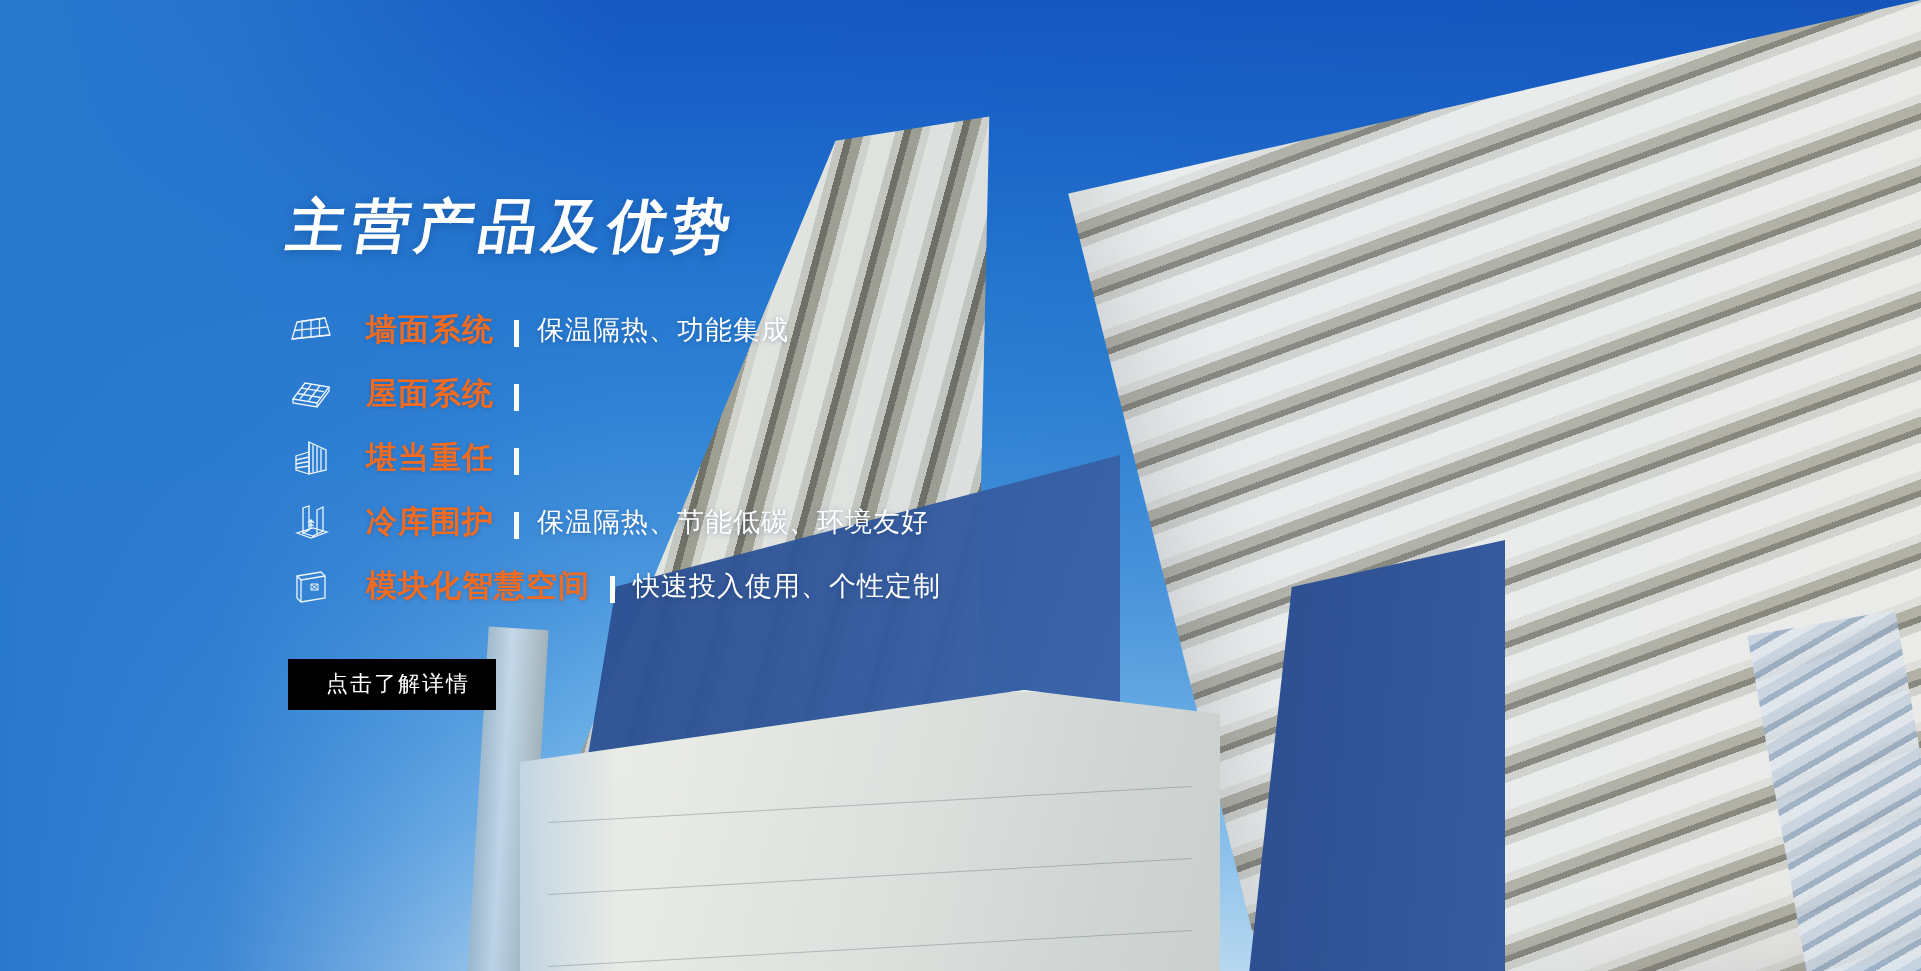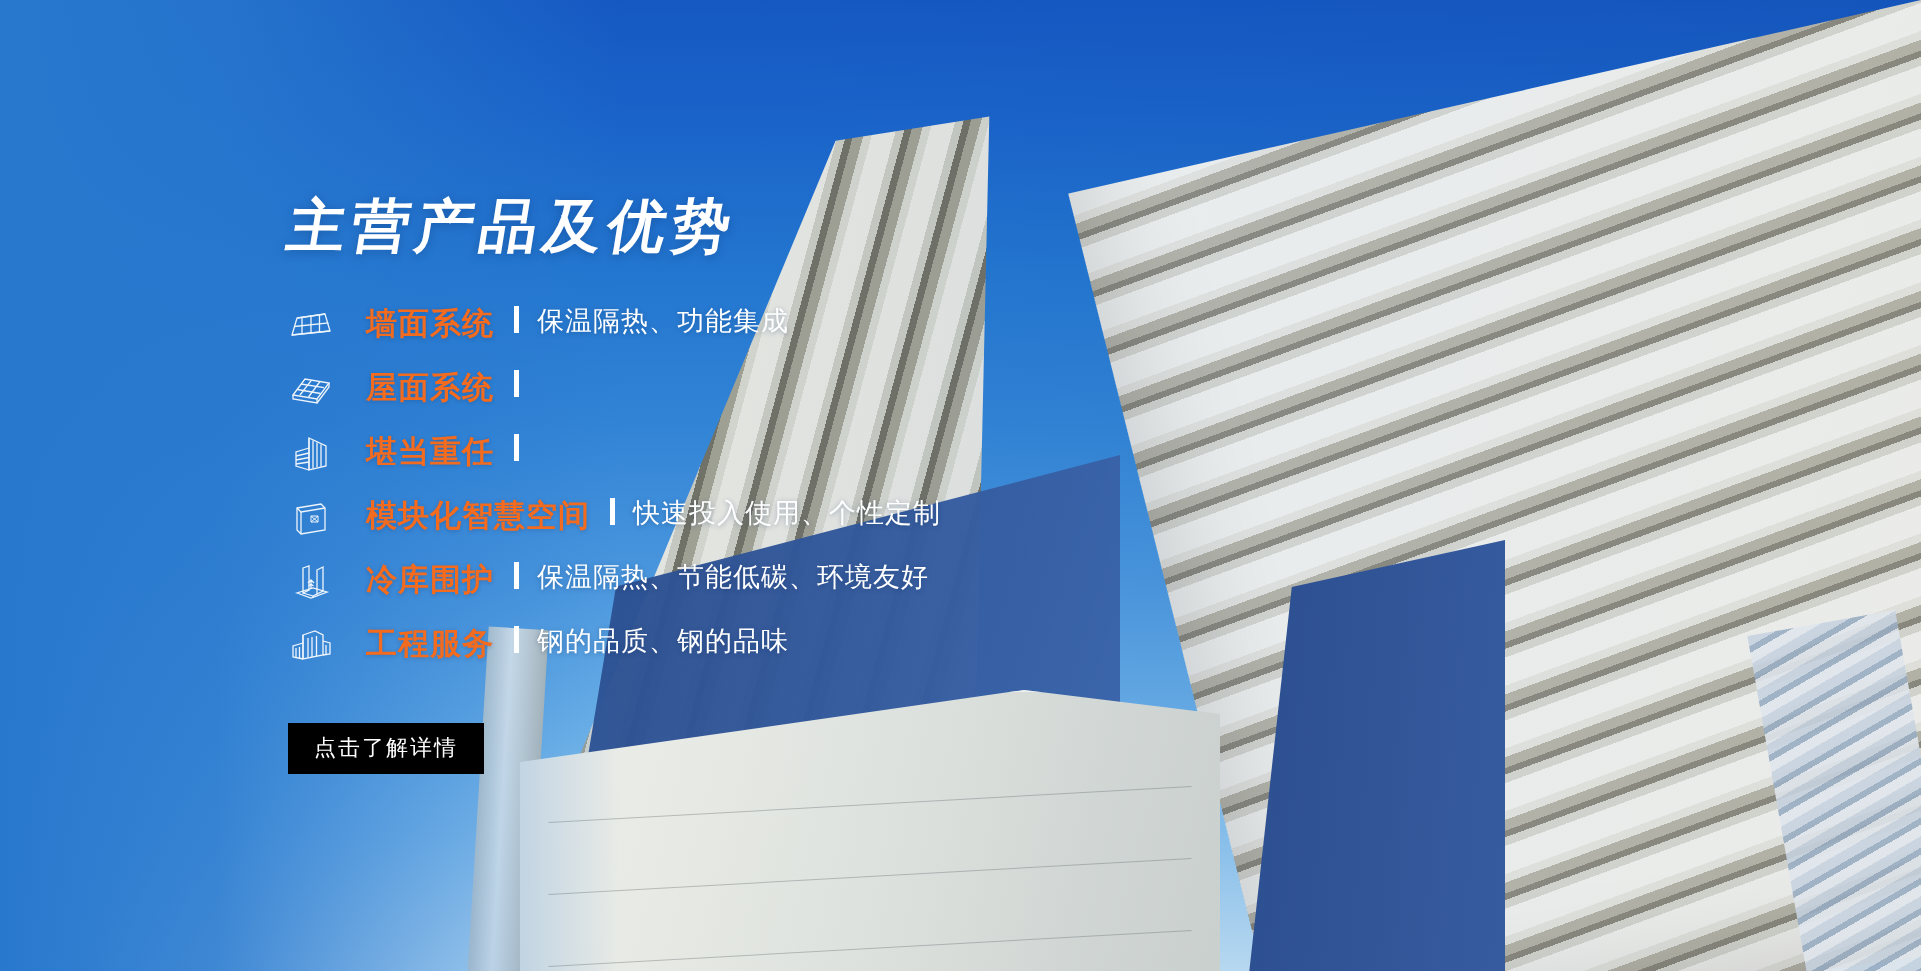--- a/index.html
+++ b/index.html
@@ -170,20 +170,21 @@
     text-shadow:0 2px 10px rgba(10,50,110,.35);
     font-family:"DejaVu Sans","Liberation Sans",sans-serif;
     white-space:nowrap;
     margin-bottom:46px;
   }
 
   .feature-list { display:block; }
 
   .feature-row {
     display:flex;
+    align-items:center;
     height:55px;
     margin-bottom:9px;
     white-space:nowrap;
   }
 
   .f-icon {
     width:46px;
     height:46px;
     flex:0 0 46px;
     margin-right:32px;
@@ -221,21 +222,21 @@
     text-shadow:0 1px 5px rgba(10,40,90,.35);
   }
 
   .cta {
     display:inline-block;
     margin-top:36px;
     background:#000000;
     color:#ffffff;
     font-size:22px;
     letter-spacing:2px;
-    padding:14px 26px 15px 26px;
+    padding:14px 26px 15px 38px;
     font-family:"DejaVu Sans","Liberation Sans",sans-serif;
     cursor:pointer;
     border:none;
     line-height:1;
   }
 </style>
 </head>
 <body>
 
 <div id="stage">
@@ -315,64 +316,48 @@
             <path d="M5 30 L18 28"></path>
           </svg>
         </span>
         <span class="f-name">堪当重任</span>
         <span class="f-sep"></span>
       </div>
 
       <div class="feature-row">
         <span class="f-icon">
           <svg width="40" height="40" viewBox="0 0 40 40" fill="none" stroke="#ffffff" stroke-width="1.3" opacity=".92">
-            <path d="M6 10 L30 6 L34 10 L34 32 L10 36 L6 32 Z"></path>
-            <path d="M6 10 L10 14 L34 10"></path>
-            <path d="M10 14 L10 36"></path>
-            <path d="M20 18 L27 24 M27 18 L20 24 M20 18 L20 24 L27 24 L27 18 Z" stroke-width="1"></path>
-          </svg>
-        </span>
-        <span class="f-name">模块化智慧空间</span>
-        <span class="f-sep"></span>
-        <span class="f-desc">快速投入使用、个性定制</span>
-      </div>
-
-      <div class="feature-row">
-        <span class="f-icon">
-          <svg width="40" height="40" viewBox="0 0 40 40" fill="none" stroke="#ffffff" stroke-width="1.3" opacity=".92">
             <path d="M12 6 L18 4 L18 28 L12 31 Z"></path>
             <path d="M26 8 L32 5 L32 29 L26 32 Z"></path>
             <path d="M6 31 L20 36 L36 30 L22 26 Z"></path>
             <path d="M12 31 L22 34"></path>
             <path d="M26 32 L22 34"></path>
             <path d="M22 34 L22 36"></path>
             <path d="M20 18 L20 27 M17 21 L20 18 L23 21 M17.5 24 L20 22 L22.5 24"></path>
           </svg>
         </span>
         <span class="f-name">冷库围护</span>
         <span class="f-sep"></span>
         <span class="f-desc">保温隔热、节能低碳、环境友好</span>
       </div>
 
-
-      <div class="feature-row">
-        <span class="f-icon">
-          <svg width="44" height="34" viewBox="0 0 44 34" fill="none" stroke="#ffffff" stroke-width="1.3" opacity=".92">
-            <path d="M14 6 L26 2 L34 6 L34 26 L14 30 Z"></path>
-            <path d="M14 14 L4 17 L4 28 L14 30"></path>
-            <path d="M34 12 L41 14 L41 25 L34 26"></path>
-            <path d="M14 6 L14 30"></path>
-            <path d="M7 19 L7 28 M10.5 18 L10.5 29"></path>
-            <path d="M19 9 L19 28.5 M23 8 L23 28 M27.5 7 L27.5 27"></path>
-            <path d="M37 16 L37 25.5"></path>
-          </svg>
-        </span>
-        <span class="f-name">工程服务</span>
-        <span class="f-sep"></span>
-        <span class="f-desc">钢的品质、钢的品味</span>
-      </div>
+      <div class="feature-row">
+        <span class="f-icon">
+          <svg width="40" height="40" viewBox="0 0 40 40" fill="none" stroke="#ffffff" stroke-width="1.3" opacity=".92">
+            <path d="M6 10 L30 6 L34 10 L34 32 L10 36 L6 32 Z"></path>
+            <path d="M6 10 L10 14 L34 10"></path>
+            <path d="M10 14 L10 36"></path>
+            <path d="M20 18 L27 24 M27 18 L20 24 M20 18 L20 24 L27 24 L27 18 Z" stroke-width="1"></path>
+          </svg>
+        </span>
+        <span class="f-name">模块化智慧空间</span>
+        <span class="f-sep"></span>
+        <span class="f-desc">快速投入使用、个性定制</span>
+      </div>
+
+
 
     </div>
 
     <button class="cta">点击了解详情</button>
 
   </div>
 </div>
 
 </body></html>

